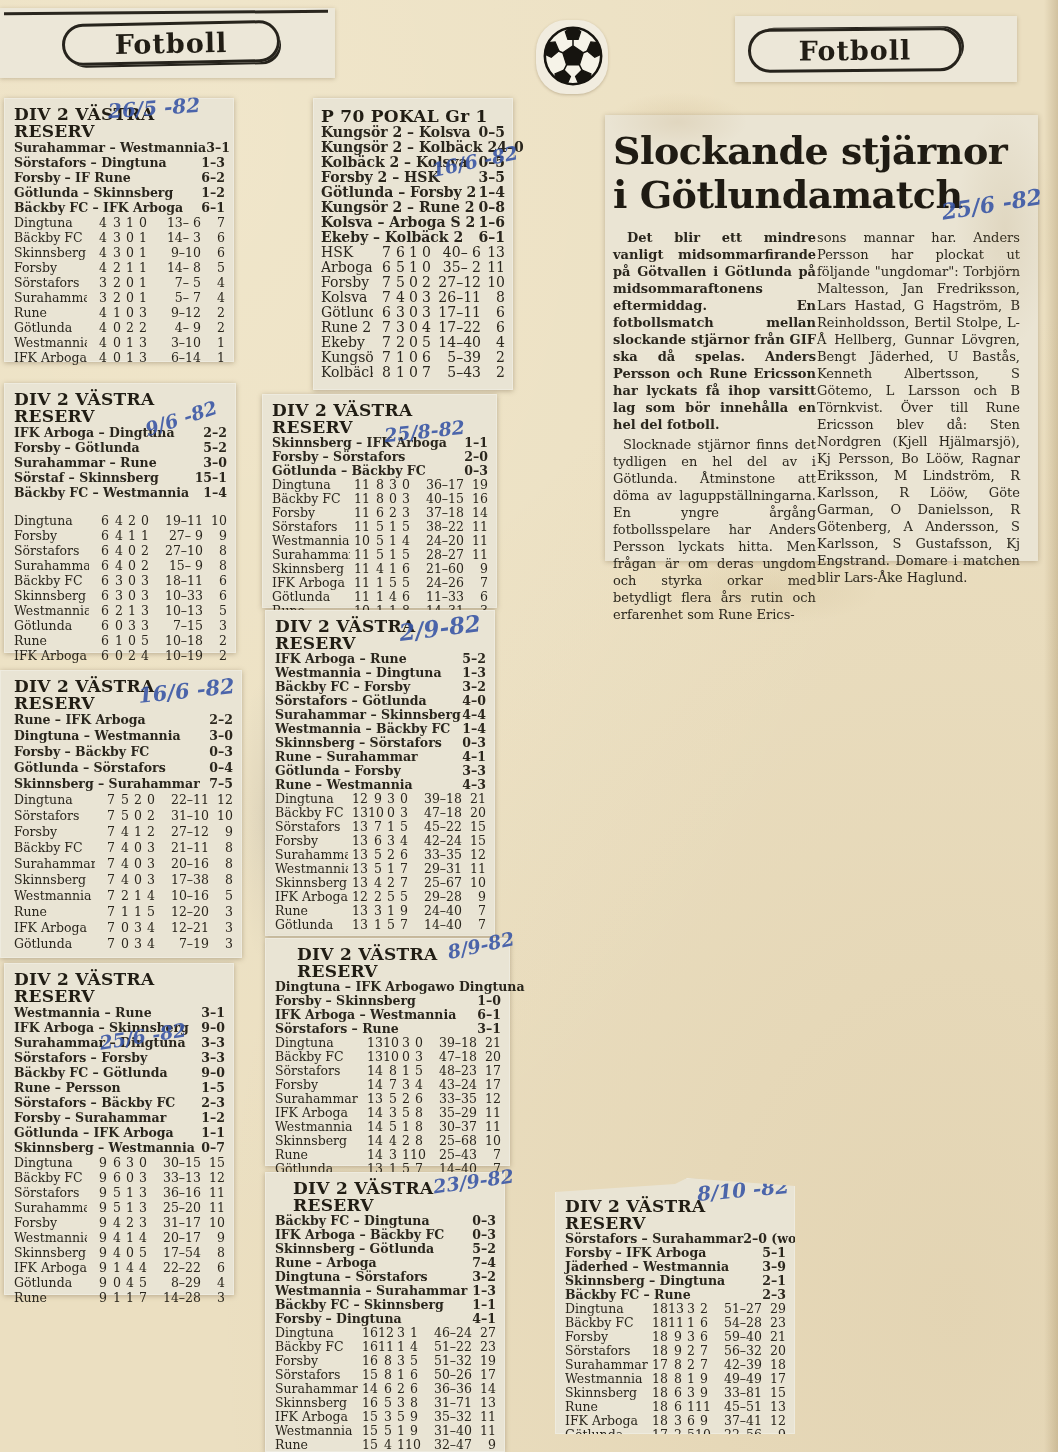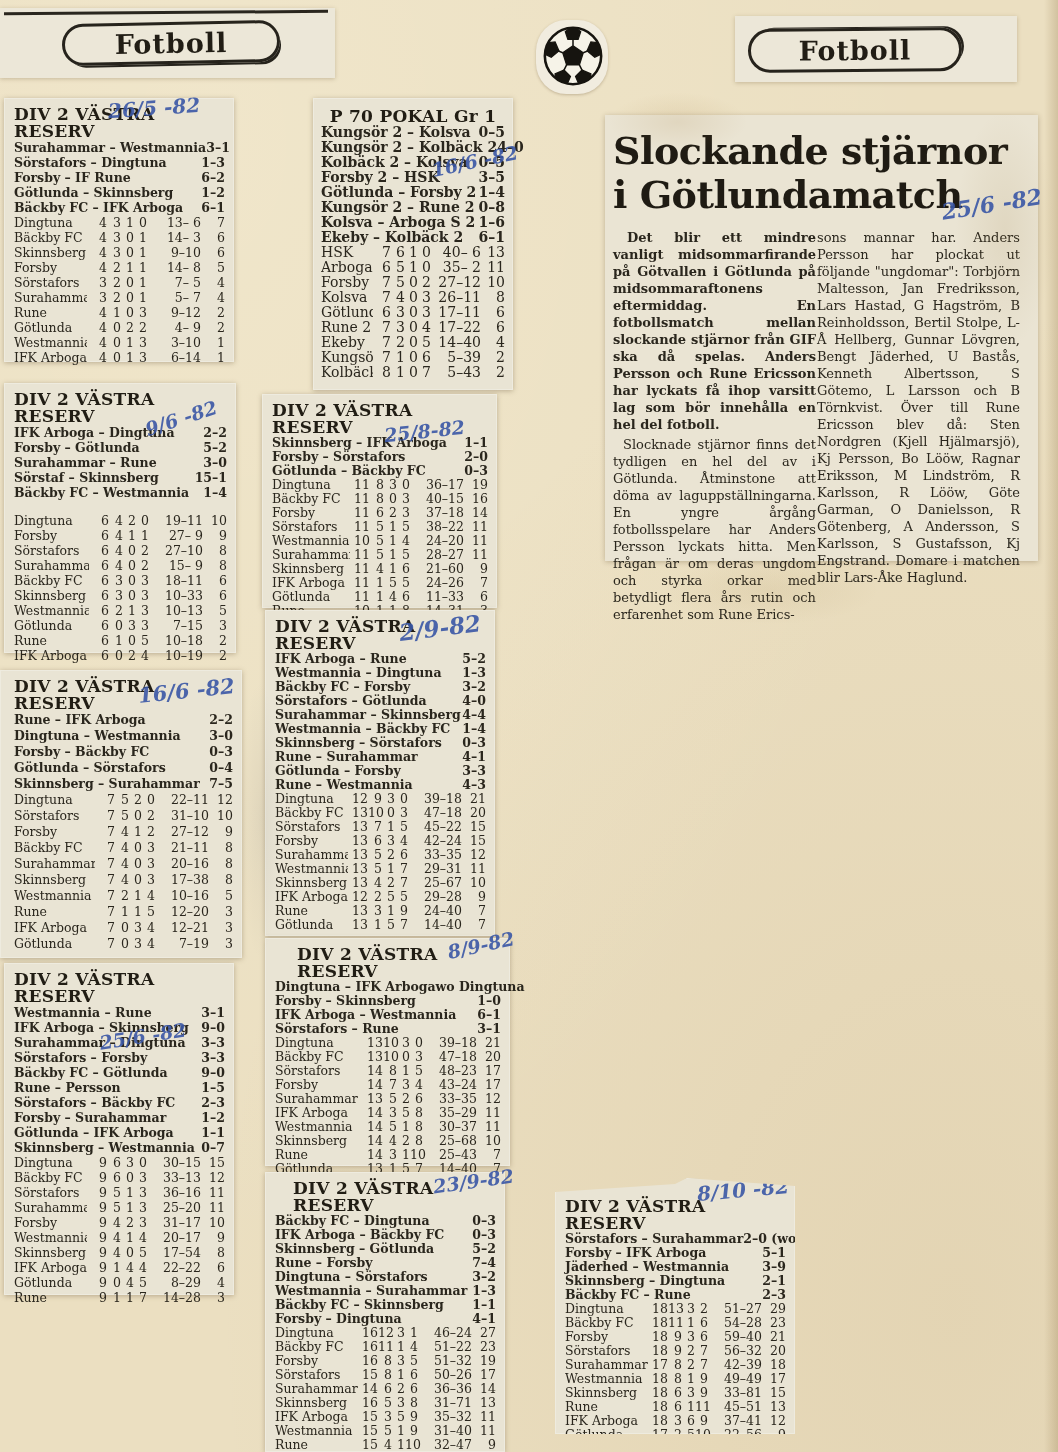--- a/index.html
+++ b/index.html
@@ -24,21 +24,21 @@
   .pill-l { box-shadow:3px 4px 0 -2px #26231c; transform:rotate(-1.1deg); }
   .pill-r { box-shadow:4px -3px 0 -2px #26231c; transform:rotate(-0.5deg); }
   .ball-backing { position:absolute; background:#f1ecdf; border-radius:42%; box-shadow:0 1px 3px rgba(96,74,40,.3); }
 
   .clip {
     position:absolute; background:#e9e4d4;
     box-shadow:0 1px 5px rgba(90,70,40,.35), 0 0 0 1px rgba(255,255,255,.25) inset;
     padding:8px 9px 6px 10px;
   }
   .clip-title { font-weight:bold; font-size:17px; line-height:17px; letter-spacing:.3px; white-space:pre-line; color:#211d14; }
-  .t-center { text-align:center; }
+  .t-center { text-align:left; }
   .mrow { display:flex; justify-content:space-between; font-weight:bold; font-size:12.5px; line-height:15px; white-space:nowrap; }
   .trow { display:flex; font-size:12.5px; line-height:15px; white-space:nowrap; }
   .lh14 .mrow, .lh14 .trow { line-height:14px; }
   .lh16 .mrow, .lh16 .trow { line-height:16px; }
   .small .mrow, .small .trow { font-size:14px; }
   .team { flex:1; overflow:hidden; }
   .num { text-align:right; }
   .c-p{width:20px}.c-w{width:14px}.c-d{width:13px}.c-l{width:13px}.c-goals{width:54px}.c-pts{width:24px}
   .small .c-goals{width:50px}.small .c-p{width:18px}
   .gap { height:13px; }
@@ -1091,21 +1091,21 @@
       </div>
       <div class="mrow">
         <span class="fixture">IFK Arboga – Bäckby FC</span>
         <span class="score">0–3</span>
       </div>
       <div class="mrow">
         <span class="fixture">Skinnsberg – Götlunda</span>
         <span class="score">5–2</span>
       </div>
       <div class="mrow">
-        <span class="fixture">Rune – Forsby</span>
+        <span class="fixture">Rune – Arboga</span>
         <span class="score">7–4</span>
       </div>
       <div class="mrow">
         <span class="fixture">Dingtuna – Sörstafors</span>
         <span class="score">3–2</span>
       </div>
       <div class="mrow">
         <span class="fixture">Westmannia – Surahammar</span>
         <span class="score">1–3</span>
       </div>

